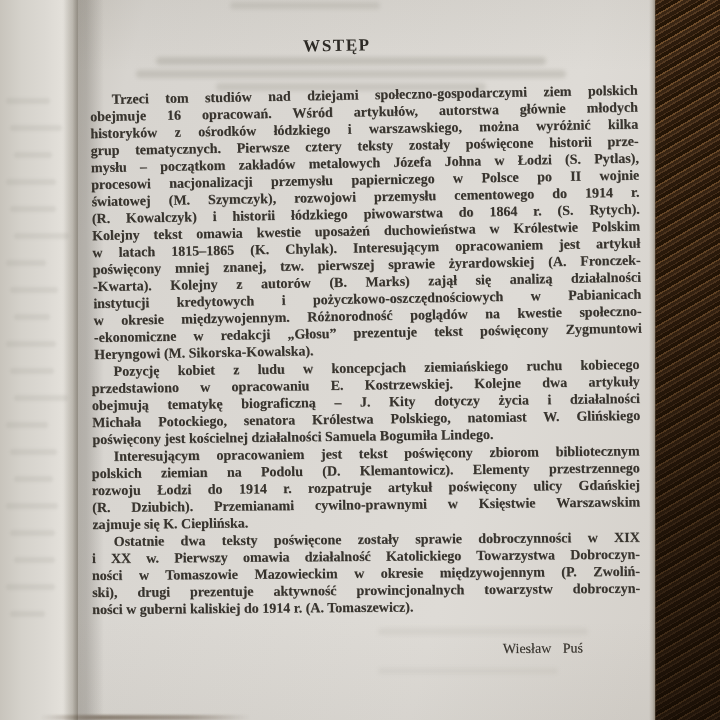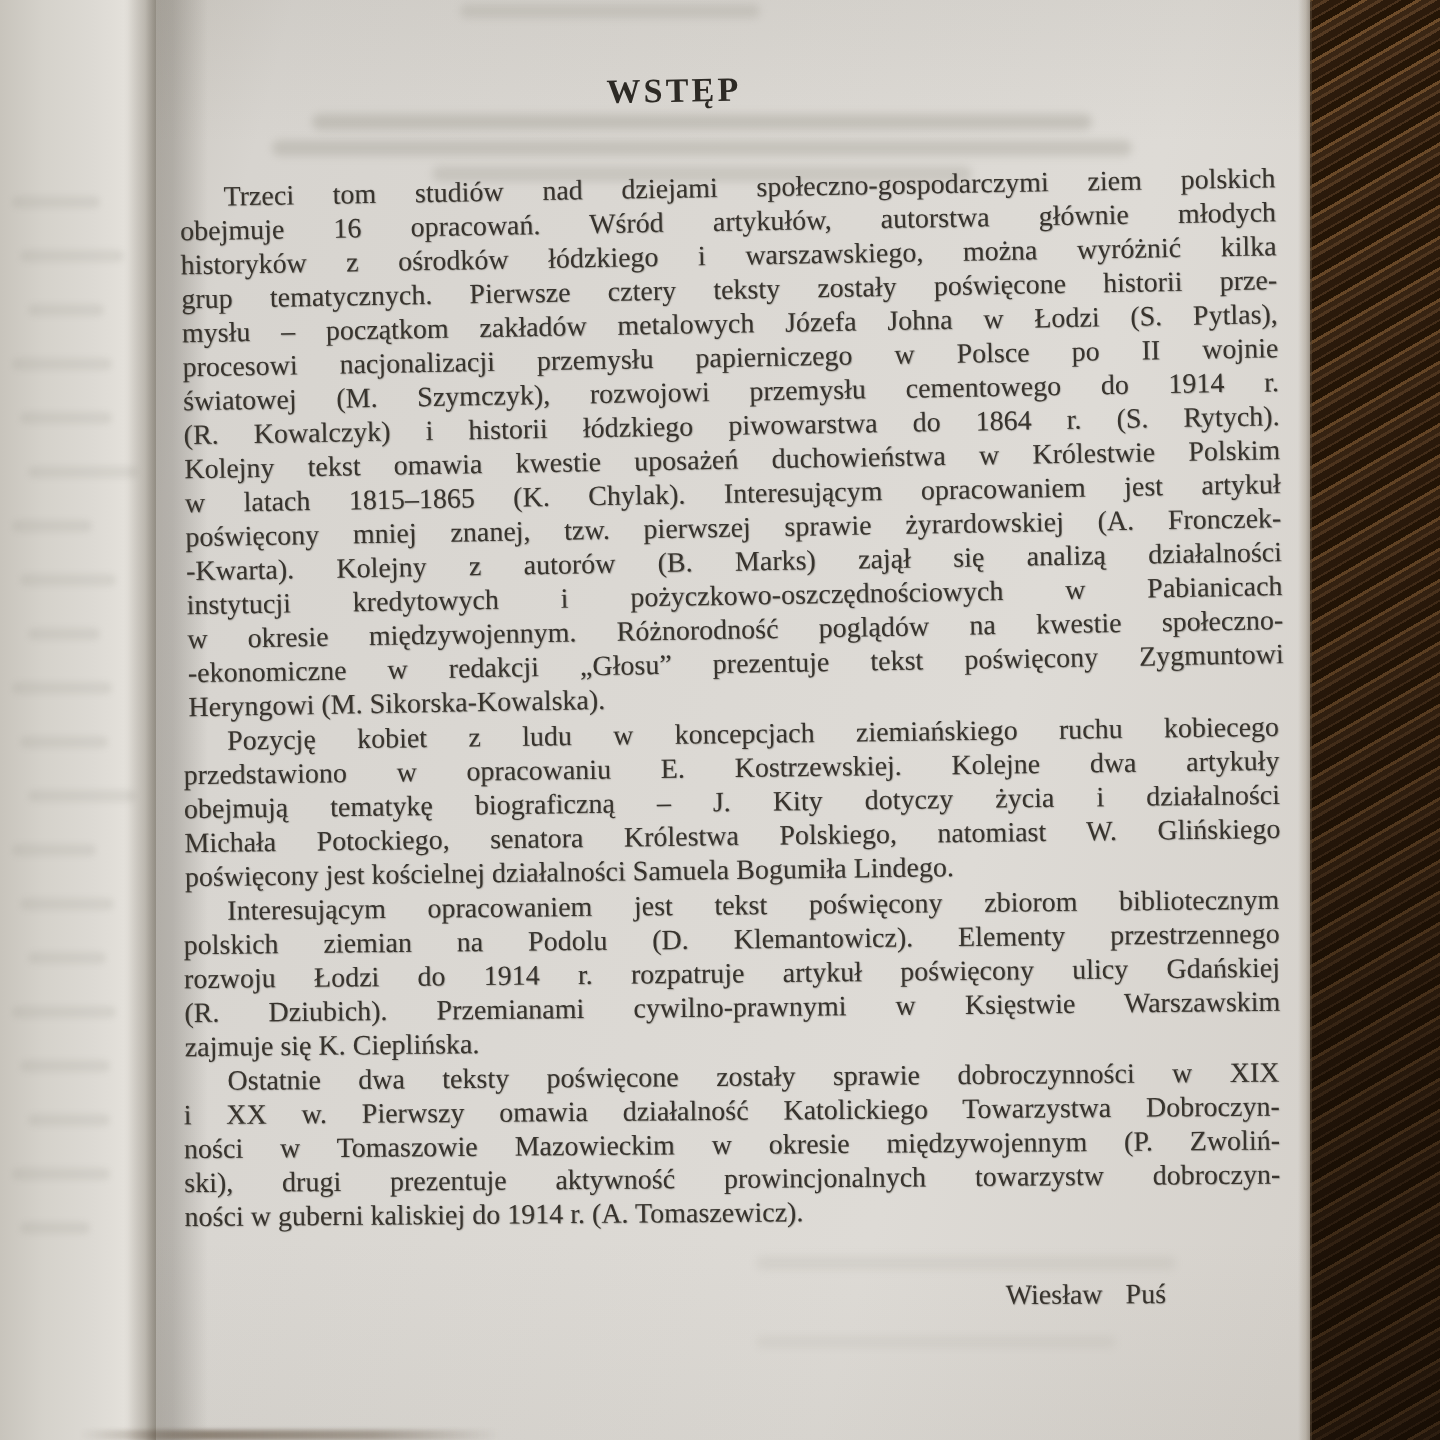--- a/index.html
+++ b/index.html
@@ -65,21 +65,21 @@
 
   .title{
     margin:0 0 33px 0;
     position:relative;left:-29px;
     text-align:center;
     font-size:17px;font-weight:bold;letter-spacing:1.6px;
     color:#2d2a25;
     transform:rotate(-1.1deg);transform-origin:30% 50%;
   }
 
-  .body-text{position:relative;color:var(--ink,#38342e);}
+  .body-text{position:relative;color:var(--ink,#38342e);font-weight:bold;}
   .para{margin:0;transform-origin:8px 50%;}
   .para:nth-child(1){transform:rotate(-1.0deg);}
   .para:nth-child(2){transform:rotate(-0.75deg);}
   .para:nth-child(3){transform:rotate(-0.6deg);}
   .para:nth-child(4){transform:rotate(-0.45deg);}
   .line{
     font-size:14px;line-height:17px;
     text-align:justify;text-align-last:justify;
     text-shadow:0.3px 0.3px 0.6px rgba(52,48,42,.45);
   }

